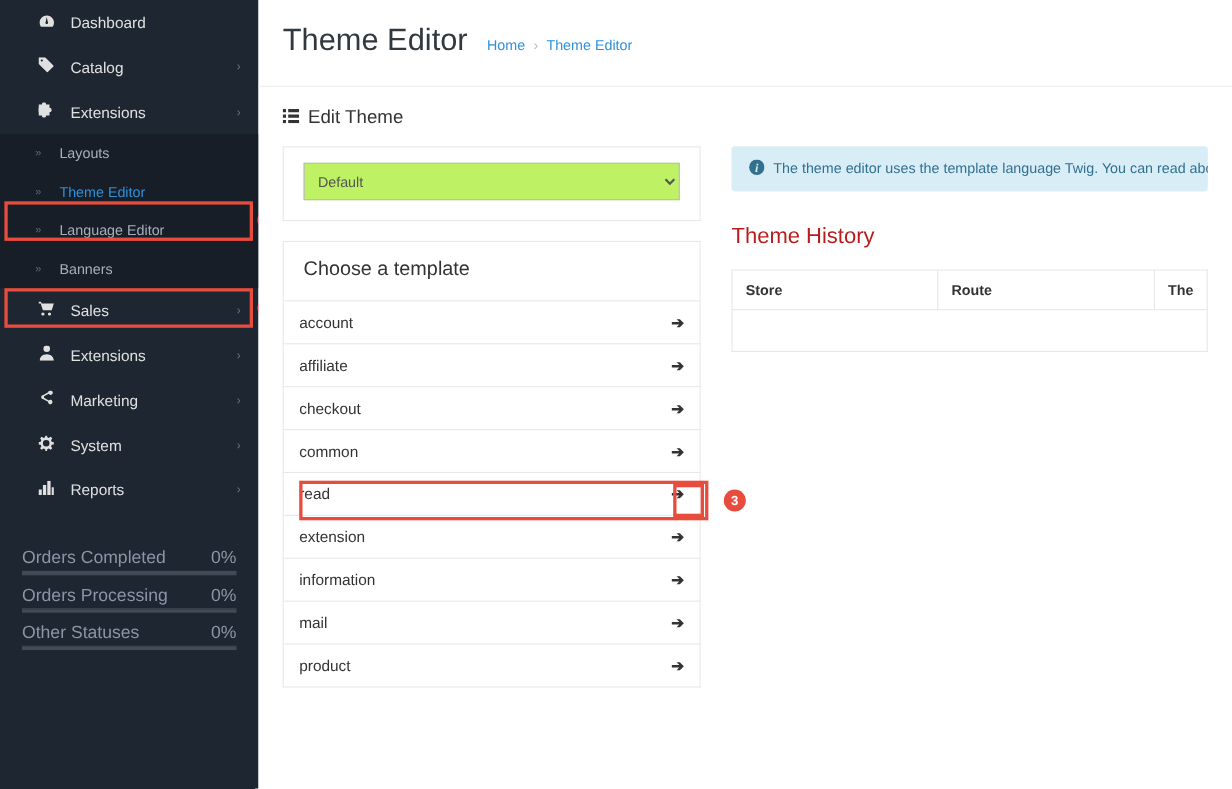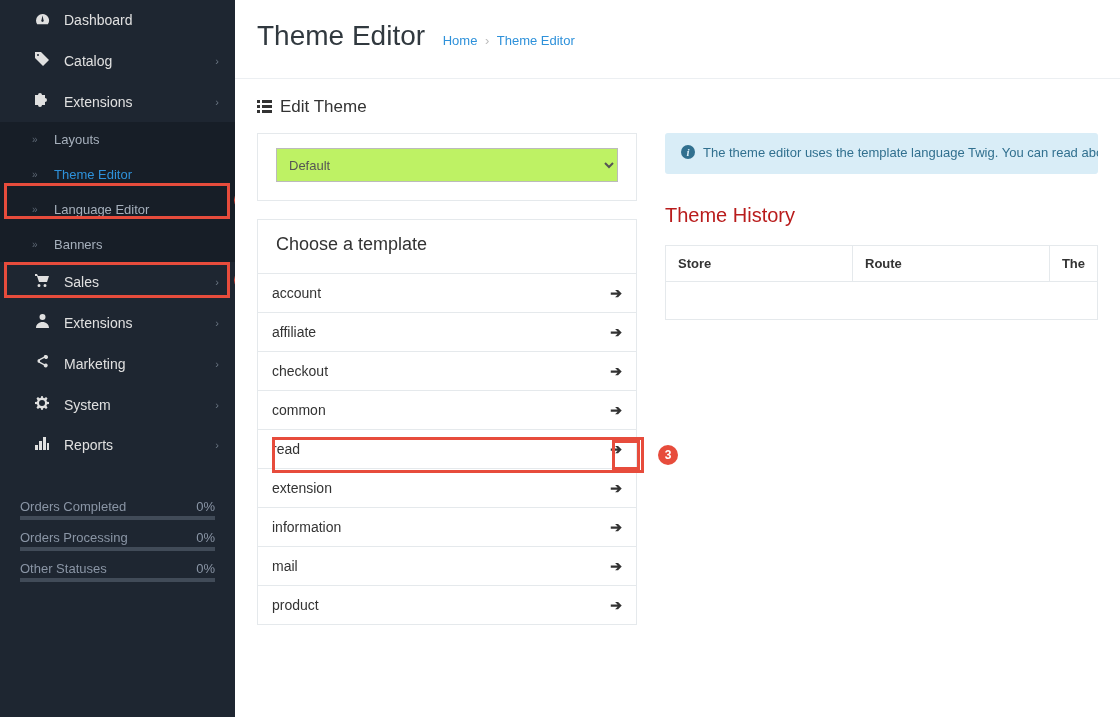--- a/index.html
+++ b/index.html
@@ -14,21 +14,21 @@
   .nav-item.active { color: #2e91da; }
   .nav-sub { display: flex; align-items: center; padding: 10px 20px 10px 32px; color: #a6b0bc; font-size: 13px; cursor: pointer; position: relative; background: #171e27; }
   .nav-sub .sub-icon { width: 14px; margin-right: 8px; font-size: 10px; color: #5e6975; }
   .nav-sub.active { color: #2e91da; }
 
   .highlight-box { position: absolute; border: 3px solid #e74c3c; pointer-events: none; }
   .badge-num { position: absolute; width: 20px; height: 20px; border-radius: 50%; background: #e74c3c; color: #fff; font-size: 12px; display:flex; align-items:center; justify-content:center; font-weight: bold; }
 
   
   .stats { padding: 8px 20px; }
-  .stat-row { display:flex; justify-content:space-between; font-size:13px; color:#8a95a5; padding: 6px 0 2px; border-bottom:1px solid #414b58; }
+  .stat-row { display:flex; justify-content:space-between; font-size:16px; color:#8a95a5; padding: 6px 0 2px; border-bottom:1px solid #414b58; }
   .stat-bar { height:3px; background:#414b58; margin-bottom:4px; }
 
   
   .main { position: absolute; left: 235px; top: 0; right: 0; bottom: 0; background: #fff; }
   .page-header { padding: 20px 22px 26px; border-bottom: 1px solid #eceff2; }
   .page-title { font-size: 28px; font-weight: 300; color: #31393f; display: inline-block; }
   .breadcrumb { display: inline-block; margin-left: 14px; font-size: 13px; color: #888; }
   .breadcrumb a { color: #2e91da; text-decoration: none; }
   .breadcrumb .sep { color: #bbb; margin: 0 4px; }
 

